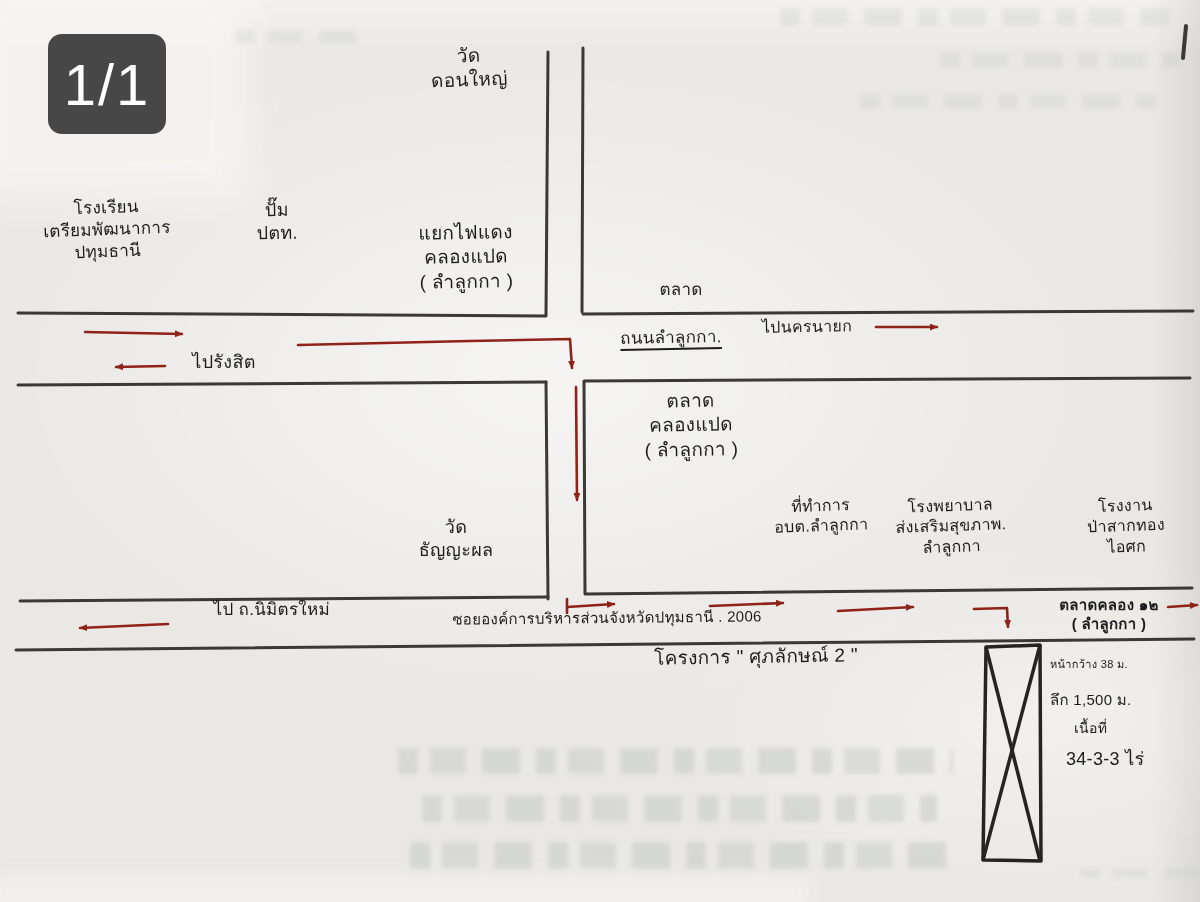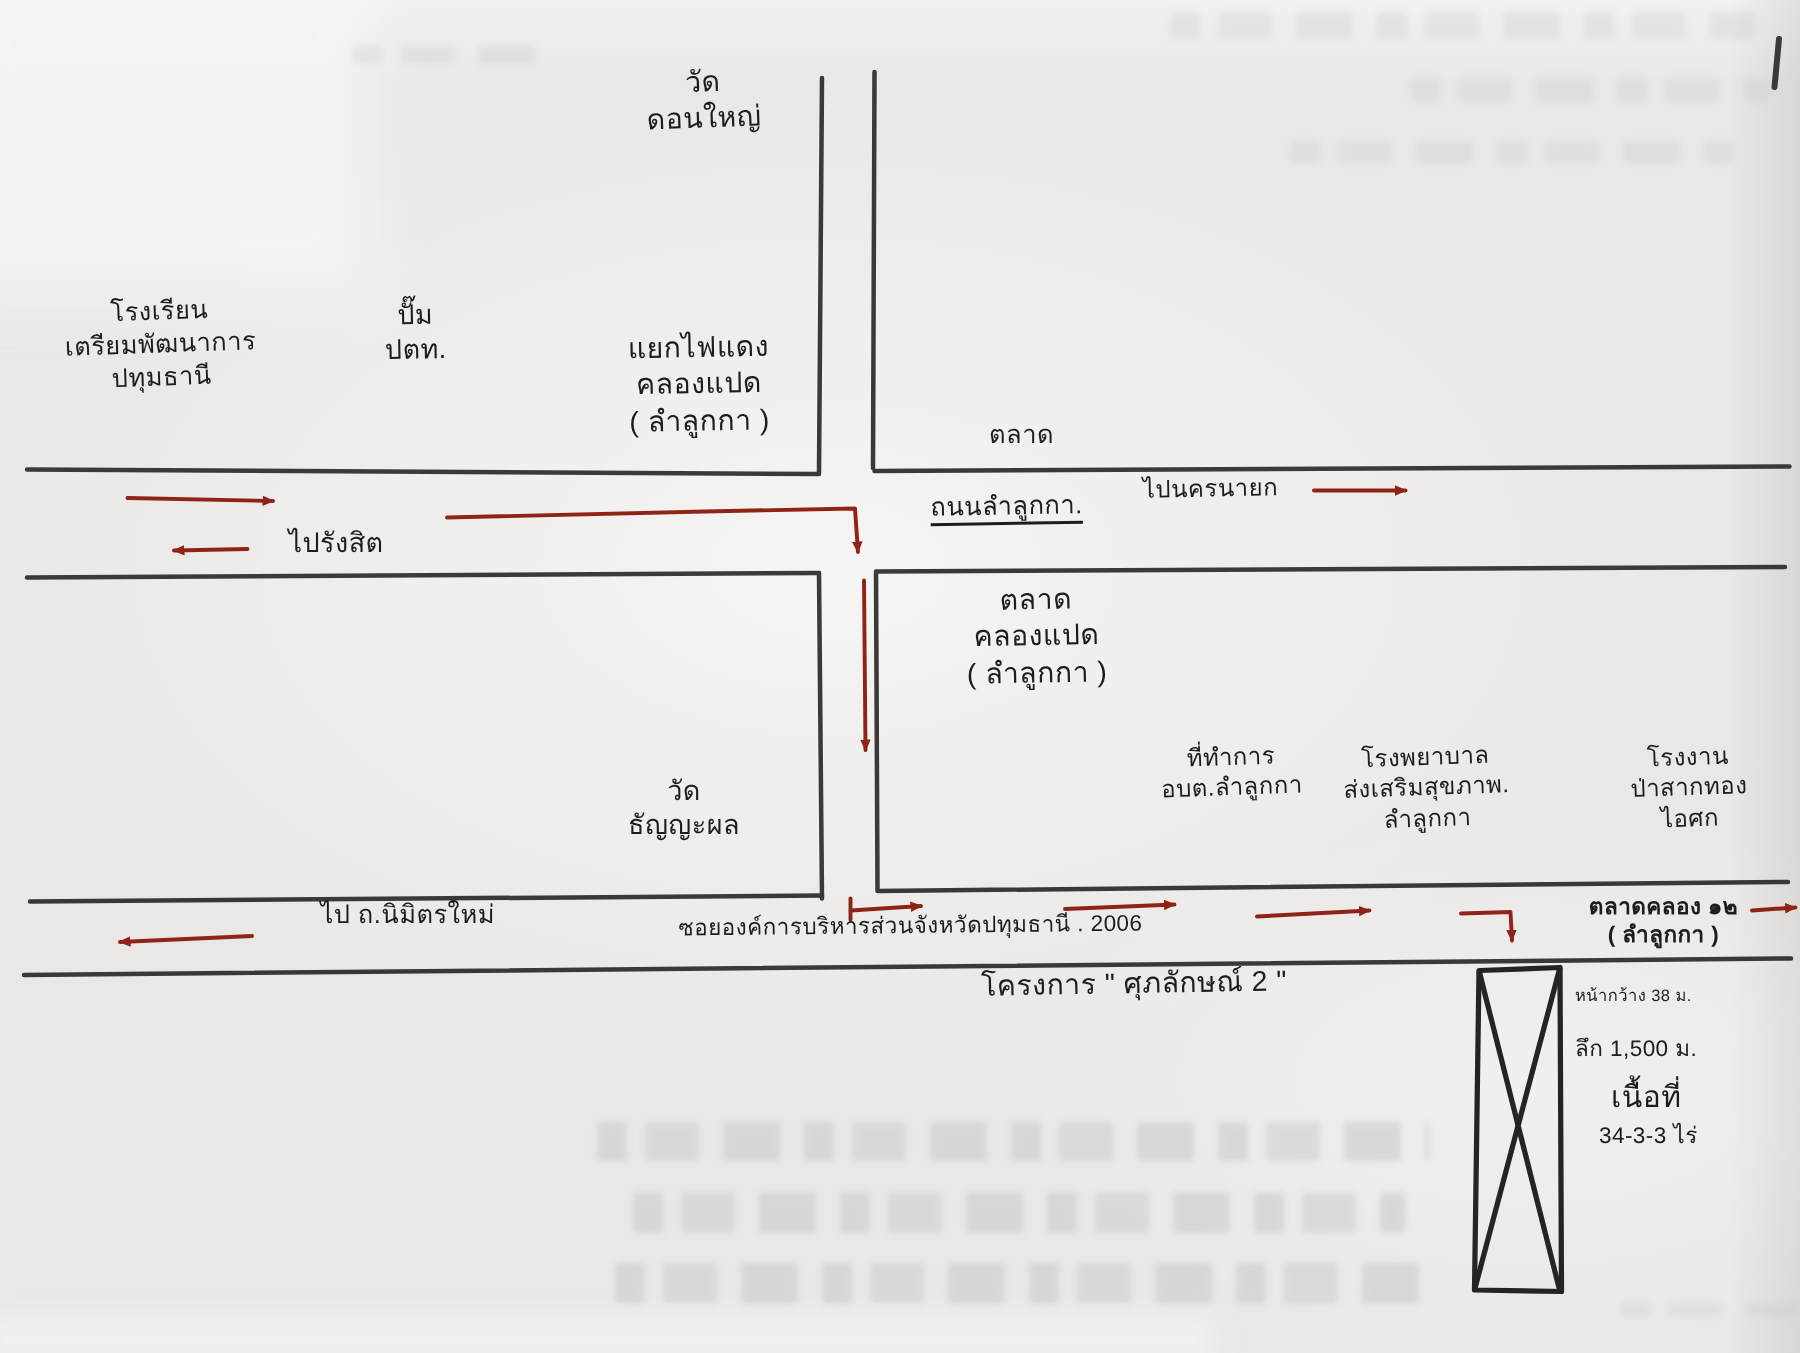--- a/index.html
+++ b/index.html
@@ -97,20 +97,23 @@
       <path d="M168 624 L80 628" marker-end="url(#ah)"></path>
       <path d="M567 599 L567 613"></path>
       <path d="M567 607 L614 604" marker-end="url(#ah)"></path>
       <path d="M710 606 L783 603" marker-end="url(#ah)"></path>
       <path d="M838 611 L913 607" marker-end="url(#ah)"></path>
       <path d="M974 609 L1007 608 L1008 627" marker-end="url(#ah)"></path>
       <path d="M1168 607 L1197 605" marker-end="url(#ah)"></path>
     </g>
   </svg>
 
+  <div class="page-badge">
+    <span>1/1</span>
+  </div>
 
   <div class="lbl" style="left:28px;top:197px;width:158px;font-size:17px;transform:rotate(-2deg);">โรงเรียน
 เตรียมพัฒนาการ
 ปทุมธานี</div>
   <div class="lbl" style="left:238px;top:199px;width:78px;font-size:18px;transform:rotate(-1deg);">ปั๊ม
 ปตท.</div>
   <div class="lbl" style="left:380px;top:221px;width:172px;font-size:19px;transform:rotate(-1deg);">แยกไฟแดง
 คลองแปด
 ( ลำลูกกา )</div>
   <div class="lbl" style="left:405px;top:44px;width:128px;font-size:19px;transform:rotate(-2deg);">วัด
@@ -133,16 +136,16 @@
 ป่าสากทอง
 ไอศก</div>
   <div class="lbl" style="left:172px;top:599px;width:158px;font-size:17px;text-align:right;">ไป ถ.นิมิตรใหม่</div>
   <div class="lbl" style="left:413px;top:608px;width:388px;font-size:15px;transform:rotate(-0.6deg);">ซอยองค์การบริหารส่วนจังหวัดปทุมธานี . 2006</div>
   <div class="lbl" style="left:610px;top:645px;width:292px;font-size:19px;transform:rotate(-1deg);">โครงการ " ศุภลักษณ์ 2 "</div>
   <div class="lbl" style="left:1026px;top:595px;width:166px;font-size:15px;font-weight:bold;">ตลาดคลอง ๑๒
 ( ลำลูกกา )</div>
 
   <div class="lbl left" style="left:1050px;top:657px;width:145px;font-size:11px;">หน้ากว้าง 38 ม.</div>
   <div class="lbl left" style="left:1050px;top:690px;width:145px;font-size:15px;">ลึก 1,500 ม.</div>
-  <div class="lbl left" style="left:1044px;top:720px;width:90px;font-size:20px;padding-left:30px;">เนื้อที่</div>
-  <div class="lbl left" style="left:1066px;top:748px;width:120px;font-size:15px;">34-3-3 ไร่</div>
+  <div class="lbl left" style="left:1044px;top:720px;width:90px;font-size:14px;padding-left:30px;">เนื้อที่</div>
+  <div class="lbl left" style="left:1066px;top:748px;width:120px;font-size:18px;">34-3-3 ไร่</div>
 
 </div>
 
 </body></html>

